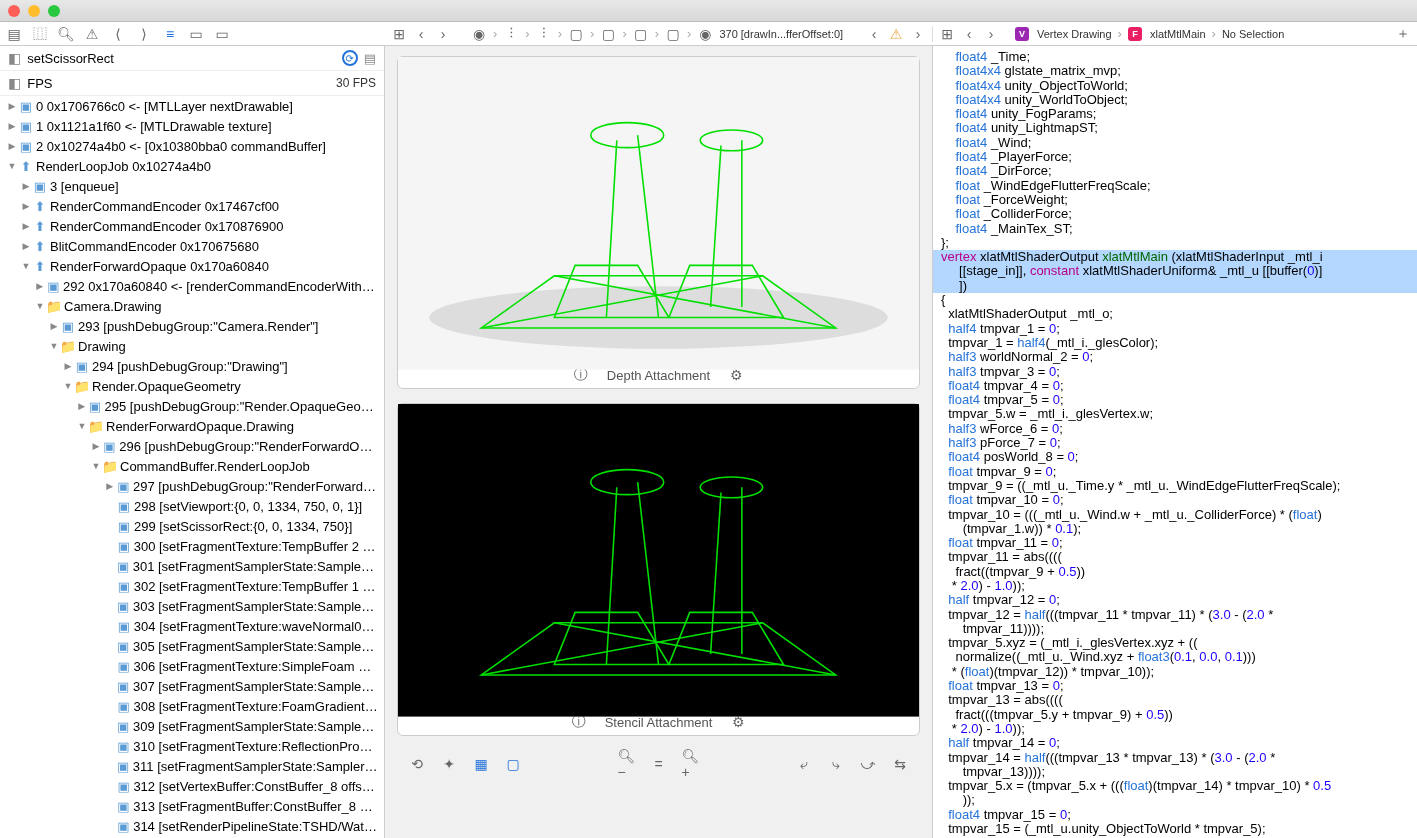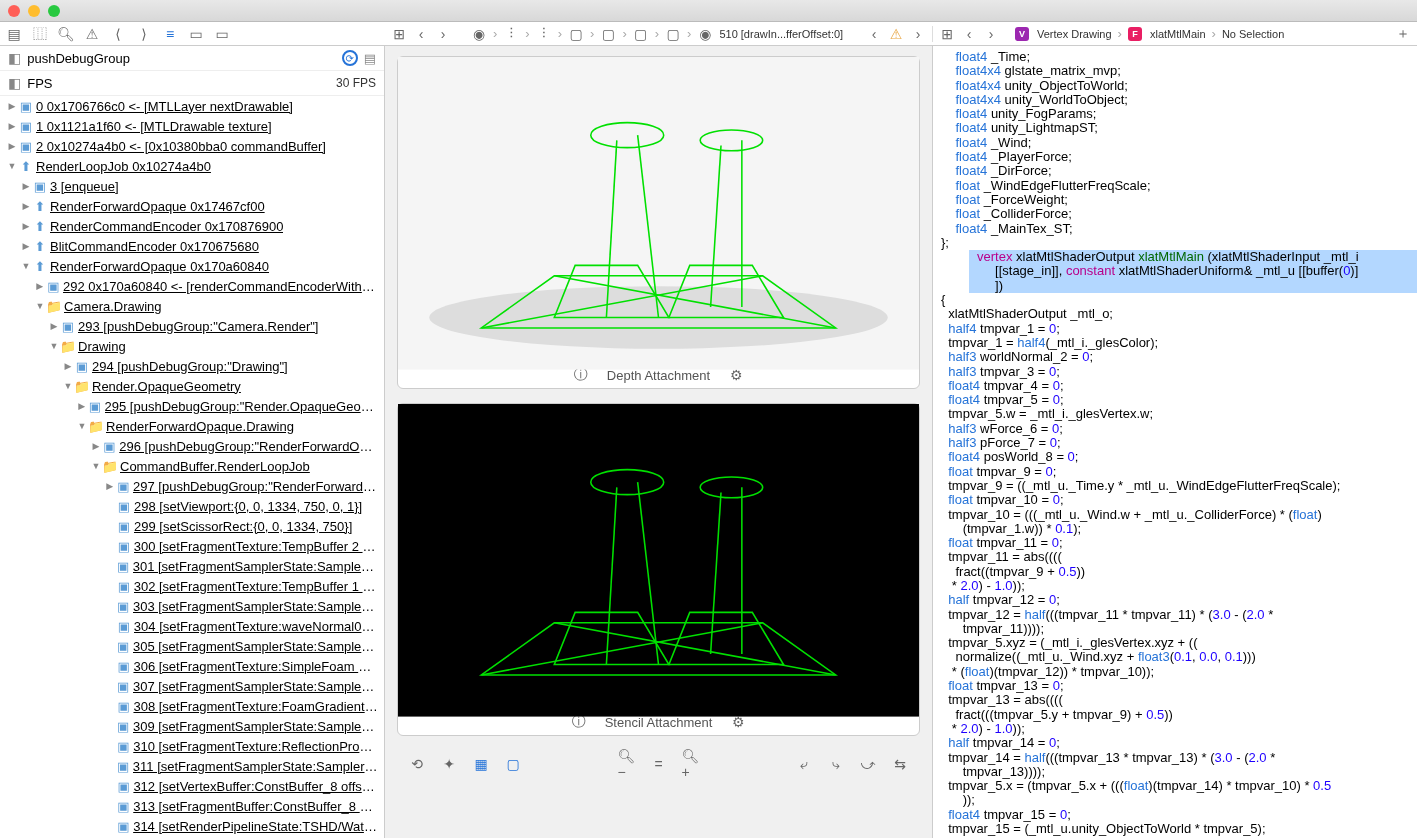--- a/index.html
+++ b/index.html
@@ -27,32 +27,32 @@
 .sb-header .sq { color: #888; }
 .fps-row { display: flex; align-items: center; padding: 4px 8px; border-bottom: 1px solid #eee; }
 .fps-row .cube { color: #888; margin-right: 6px; font-size: 14px;}
 .fps-row .lbl { flex: 1; }
 .fps-row .val { color: #333; font-size: 12px; }
 .tree { flex: 1; overflow: auto; font-size: 13px; }
 .tree-row { display: flex; align-items: center; height: 20px; padding-right: 6px; white-space: nowrap; cursor: default;}
 .disclosure { width: 12px; color: #888; font-size: 9px; text-align: center; cursor: pointer;}
 .type-icon { width: 16px; text-align: center; margin-right: 2px; font-size: 13px;}
 .ti-cube { color: #5b9bd5; } .ti-up { color: #5b9bd5; } .ti-folder { color: #e8a33d; }
-.tree-label { overflow: hidden; text-overflow: ellipsis; text-decoration: underline; }
+.tree-label { overflow: hidden; text-overflow: ellipsis; }
 .center { flex: 1; background: #f0f0f0; display: flex; flex-direction: column; overflow: hidden; padding: 10px 12px; gap: 14px;}
 .viewport { background: #fff; border: 1px solid #ccc; border-radius: 6px; display: flex; flex-direction: column; align-items: center; }
 .viewport.dark .vp-canvas{ background: #000; }
 .vp-canvas { width: 100%; height: 305px; background: #f8f8f8; position: relative; border-radius: 6px 6px 0 0; }
 .vp-footer { display: flex; align-items: center; gap: 18px; padding: 5px 0; color: #555; font-size: 13px;}
 .wire { position: absolute; inset: 0; }
 .bottom-tb { height: 28px; display: flex; align-items: center; gap: 16px; padding: 0 12px; color: #666;}
 .bottom-tb .sp { flex: 1; }
 .editor { width: 485px; background: #fff; border-left: 1px solid #ccc; overflow: auto; font-family: Menlo, Monaco, monospace; font-size: 12px; line-height: 1.1; padding: 4px 0; white-space: pre; }
 .code-line { padding: 0 8px; }
-.code-line.sel { background: #b3d7ff; margin-left: 36px; }
+.code-line.sel { background: #b3d7ff; }
 .kw { color: #b8008a; } .ty { color: #2573d8; } .num { color: #1e00ff; } .fn { color: #006600; }
 </style>
 </head>
 <body>
 
 <div class="titlebar">
   <div class="traffic">
     <div class="dot red"></div>
     <div class="dot yellow"></div>
     <div class="dot green"></div>
@@ -84,21 +84,21 @@
     <span class="bc-sep">›</span>
     <span class="tb-icon">▢</span>
     <span class="bc-sep">›</span>
     <span class="tb-icon">▢</span>
     <span class="bc-sep">›</span>
     <span class="tb-icon">▢</span>
     <span class="bc-sep">›</span>
     <span class="tb-icon">▢</span>
     <span class="bc-sep">›</span>
     <span class="tb-icon">◉</span>
-    <span class="breadcrumb">510 [drawIn...fferOffset:0]</span>
+    <span class="breadcrumb">370 [drawIn...fferOffset:0]</span>
     <span style="flex:1"></span>
     <span class="tb-icon">‹</span>
     <span class="tb-icon" style="color:#e8a33d">⚠︎</span>
     <span class="tb-icon">›</span>
   </div>
   <div class="toolbar-right">
     <span class="tb-icon">⊞</span>
     <span class="tb-icon">‹</span>
     <span class="tb-icon">›</span>
     <span style="width:4px"></span>
@@ -111,21 +111,21 @@
     <span class="breadcrumb">No Selection</span>
     <span style="flex:1"></span>
     <span class="tb-icon">＋</span>
   </div>
 </div>
 
 <div class="main">
   <div class="sidebar">
     <div class="sb-header">
       <span class="cube">◧</span>
-      <span class="title">pushDebugGroup</span>
+      <span class="title">setScissorRect</span>
       <span class="badge-circle">⟳</span>
       <span class="sq">▤</span>
     </div>
     <div class="fps-row">
       <span class="cube">◧</span>
       <span class="lbl">FPS</span>
       <span class="val">30 FPS</span>
     </div>
     <div class="tree" id="tree">
         <div class="tree-row" style="padding-left: 6px;">
@@ -149,21 +149,21 @@
           <span class="tree-label">RenderLoopJob 0x10274a4b0</span>
         </div>
         <div class="tree-row" style="padding-left: 20px;">
           <span class="disclosure">▶</span>
           <span class="type-icon ti-cube">▣</span>
           <span class="tree-label">3 [enqueue]</span>
         </div>
         <div class="tree-row" style="padding-left: 20px;">
           <span class="disclosure">▶</span>
           <span class="type-icon ti-up">⬆</span>
-          <span class="tree-label">RenderForwardOpaque 0x17467cf00</span>
+          <span class="tree-label">RenderCommandEncoder 0x17467cf00</span>
         </div>
         <div class="tree-row" style="padding-left: 20px;">
           <span class="disclosure">▶</span>
           <span class="type-icon ti-up">⬆</span>
           <span class="tree-label">RenderCommandEncoder 0x170876900</span>
         </div>
         <div class="tree-row" style="padding-left: 20px;">
           <span class="disclosure">▶</span>
           <span class="type-icon ti-up">⬆</span>
           <span class="tree-label">BlitCommandEncoder 0x170675680</span>

